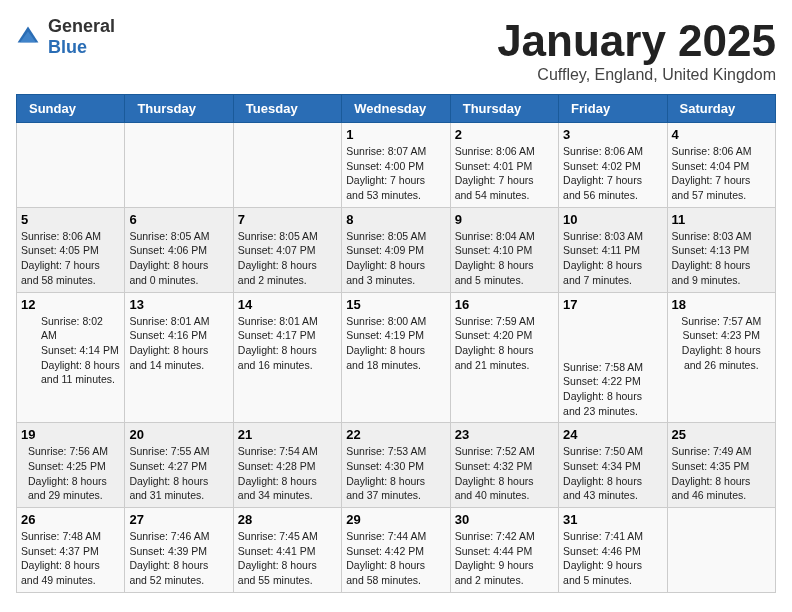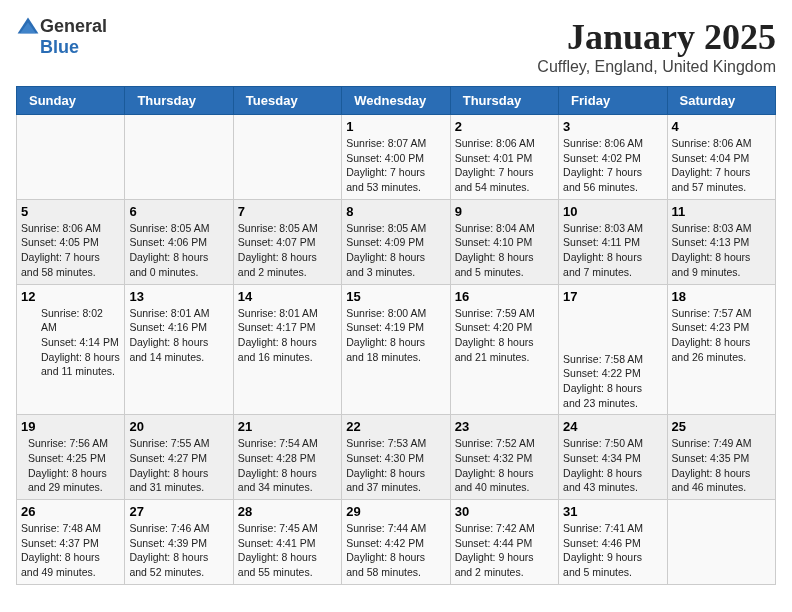--- a/index.html
+++ b/index.html
@@ -11,45 +11,44 @@
       padding: 16px;
     }
     .header-area {
       display: flex;
       justify-content: space-between;
       align-items: flex-start;
       margin-bottom: 10px;
     }
     .logo {
       display: flex;
-      align-items: flex-start;
-      gap: 0;
+      align-items: center;
+      gap: 8px;
     }
     .logo-text-general {
       font-size: 18px;
       font-weight: bold;
       color: #333;
     }
     .logo-text-blue {
       font-size: 18px;
       font-weight: bold;
       color: #2a6db5;
     }
     .logo-icon {
       width: 24px;
       height: 24px;
     }
     .title-area {
       text-align: right;
     }
     .main-title {
-      font-size: 36px;
+      font-size: 44px;
       font-weight: bold;
       color: #222;
-      font-family: Liberation Serif, serif;
     }
     .subtitle {
       font-size: 16px;
       color: #444;
     }
     table {
       width: 100%;
       border-collapse: collapse;
       font-size: 11px;
     }
@@ -244,21 +243,21 @@
         </td>
         <td>
           <div class="day-number">17</div>
           <div class="day-info" style="white-space: pre-line; margin-top: 48px;">Sunrise: 7:58 AM
 Sunset: 4:22 PM
 Daylight: 8 hours
 and 23 minutes.</div>
         </td>
         <td>
           <div class="day-number">18</div>
-          <div class="day-info" style="white-space: pre-line;">Sunrise: 7:57 AM
+          <div class="day-info" style="white-space: pre-line; text-align: center;">Sunrise: 7:57 AM
 Sunset: 4:23 PM
 Daylight: 8 hours
 and 26 minutes.</div>
         </td>
       </tr>
       <tr>
         <td>
           <div class="day-number">19</div>
           <div class="day-info" style="white-space: pre-line; margin-left: 7px;">Sunrise: 7:56 AM
 Sunset: 4:25 PM

